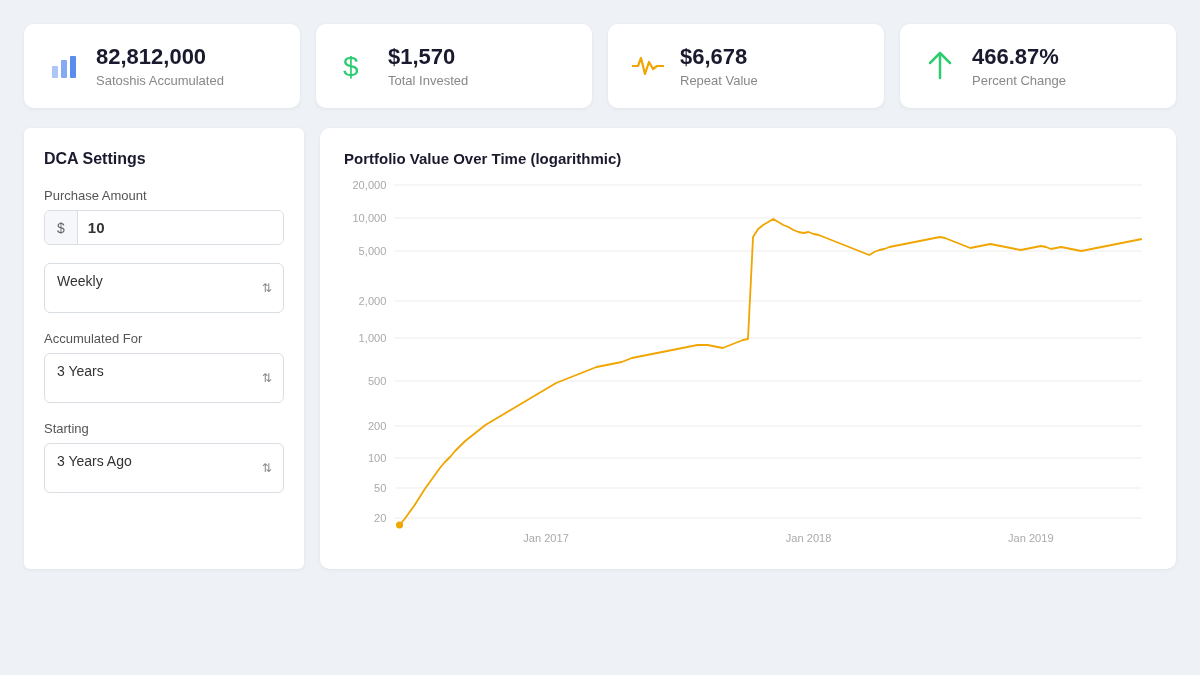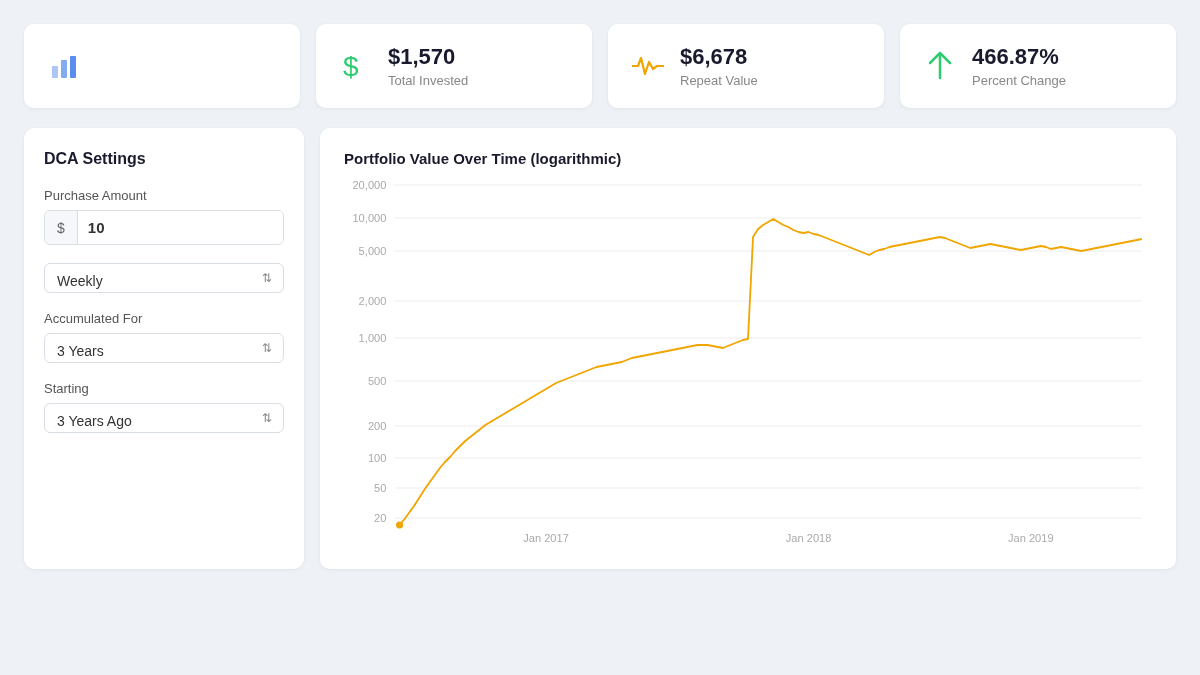--- a/index.html
+++ b/index.html
@@ -51,21 +51,21 @@
     }
 
     .bottom-section {
       display: grid;
       grid-template-columns: 280px 1fr;
       gap: 16px;
     }
 
     .settings-panel {
       background: #fff;
-      border-radius: 11px;
+      border-radius: 6px;
       padding: 22px 20px;
       box-shadow: 0 1px 4px rgba(0,0,0,0.06);
     }
 
     .settings-title {
       font-size: 16px;
       font-weight: 600;
       color: #1a1a2e;
       margin-bottom: 20px;
     }
@@ -111,21 +111,21 @@
     .select-wrapper {
       position: relative;
     }
 
     .select-field {
       width: 100%;
       appearance: none;
       -webkit-appearance: none;
       border: 1.5px solid #d8dee4;
       border-radius: 6px;
-      padding: 9px 36px 3px 12px;
+      padding: 9px 36px 23px 12px;
       font-size: 14px;
       color: #333;
       background: #fff;
       cursor: pointer;
       outline: none;
     }
 
     .select-arrow {
       position: absolute;
       right: 12px;
@@ -166,20 +166,24 @@
 
 <div class="top-cards">
 
   <div class="card">
     <div class="card-icon">
       <svg width="28" height="28" viewBox="0 0 28 28" fill="none">
         <rect x="2" y="14" width="6" height="12" rx="1" fill="#5b8dee" opacity="0.5"></rect>
         <rect x="11" y="8" width="6" height="18" rx="1" fill="#5b8dee" opacity="0.75"></rect>
         <rect x="20" y="4" width="6" height="22" rx="1" fill="#5b8dee"></rect>
       </svg>
+    </div>
+    <div class="card-text">
+      <div class="card-value">82,812,000</div>
+      <div class="card-label">Satoshis Accumulated</div>
     </div>
   </div>
 
   <div class="card">
     <div class="card-icon">
       <svg width="32" height="32" viewBox="0 0 32 32" fill="none">
         <text x="3" y="26" font-size="28" font-weight="300" fill="#2ecc71" font-family="sans-serif">$</text>
       </svg>
     </div>
     <div class="card-text">

